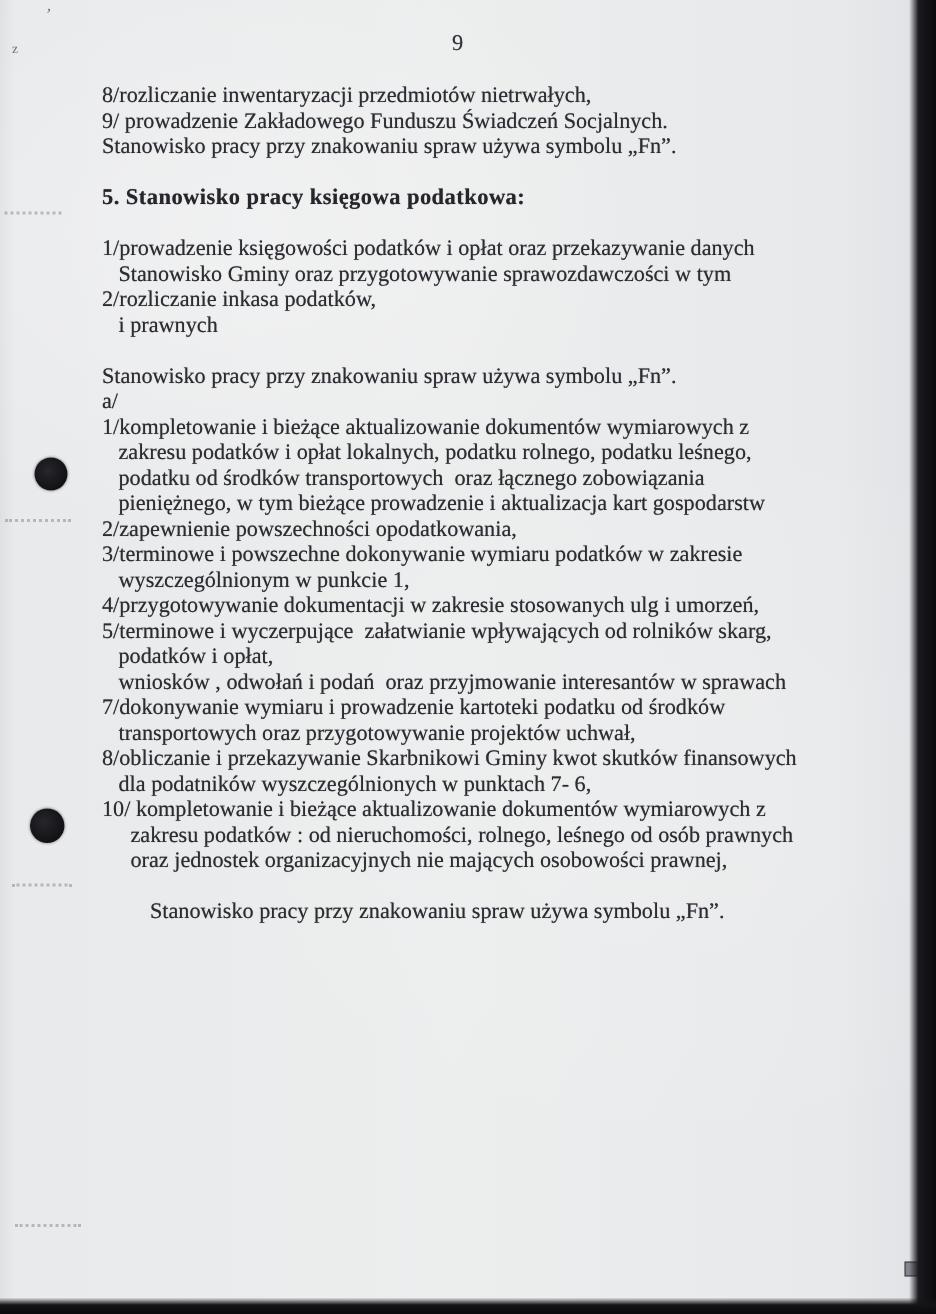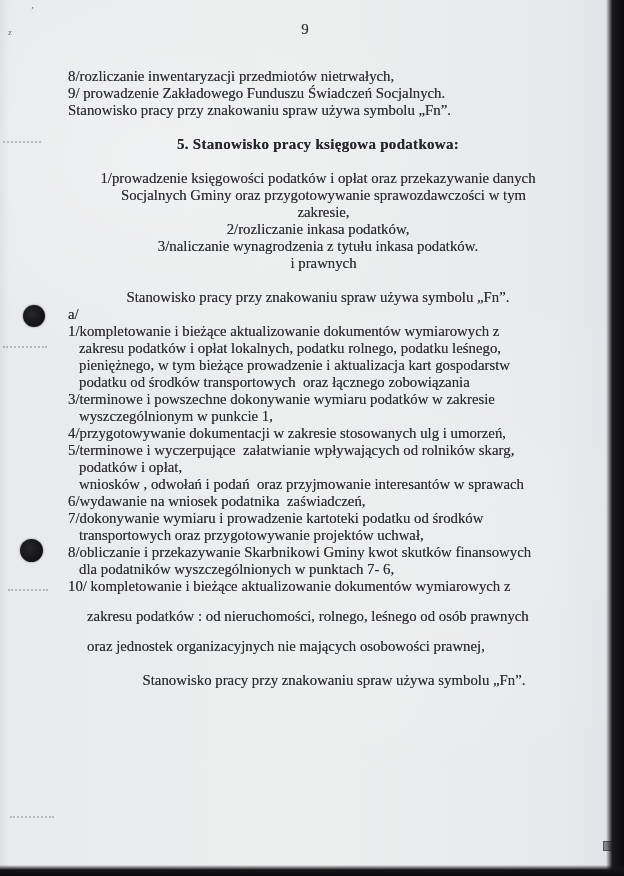--- a/index.html
+++ b/index.html
@@ -67,38 +67,38 @@
     position: absolute;
     left: 0; top: 21px;
     width: 610px;
     text-align: center;
     font-size: 15px;
     color: #33323a;
     text-shadow: 0 0 0.5px rgba(50,50,58,0.6);
   }
   .textcol {
     position: absolute;
-    left: 68px; top: 68px;
+    left: 68px; top: 56px;
     width: 500px;
     font-size: 14.8px;
     line-height: 17px;
     color: #2d2c33;
     text-shadow: 0 0 0.5px rgba(45,44,51,0.65);
   }
   .line { white-space: pre; }
   .heading {
     font-weight: bold;
     font-size: 15px;
     letter-spacing: 0.3px;
     color: #26252c;
     white-space: pre;
   }
-  .gap { margin-top: 17px; text-align: center; }
+  .gap { margin-top: 17px; }
   .cont  { padding-left: 11px; }
-  .cont2 { padding-left: 19px; margin-top: 13px; }
+  .cont2 { padding-left: 19px; }
   .footer-line { padding-left: 32px; }
 </style>
 </head>
 <body>
 
 <div class="paper">
 
   <span class="corner-mark corner-mark-1">,</span>
   <span class="corner-mark corner-mark-2">z</span>
 
@@ -109,43 +109,41 @@
     <div>
       <div class="line">8/rozliczanie inwentaryzacji przedmiotów nietrwałych,</div>
       <div class="line">9/ prowadzenie Zakładowego Funduszu Świadczeń Socjalnych.</div>
       <div class="line">Stanowisko pracy przy znakowaniu spraw używa symbolu „Fn”.</div>
     </div>
 
     <div class="heading gap">5. Stanowisko pracy księgowa podatkowa:</div>
 
     <div class="gap">
       <div class="line">1/prowadzenie księgowości podatków i opłat oraz przekazywanie danych</div>
-      <div class="line cont">Socjalnych Gminy oraz przygotowywanie sprawozdawczości w tym</div>
-      <div class="line cont">zakresie,</div>
+      <div class="line cont">Stanowisko Gminy oraz przygotowywanie sprawozdawczości w tym</div>
       <div class="line">2/rozliczanie inkasa podatków,</div>
-      <div class="line">3/naliczanie wynagrodzenia z tytułu inkasa podatków.</div>
       <div class="line cont">i prawnych</div>
     </div>
 
     <div class="line gap">Stanowisko pracy przy znakowaniu spraw używa symbolu „Fn”.</div>
 
     <div class="line">a/</div>
 
     <div>
       <div class="line">1/kompletowanie i bieżące aktualizowanie dokumentów wymiarowych z</div>
       <div class="line cont">zakresu podatków i opłat lokalnych, podatku rolnego, podatku leśnego,</div>
+      <div class="line cont">podatku od środków transportowych  oraz łącznego zobowiązania</div>
       <div class="line cont">pieniężnego, w tym bieżące prowadzenie i aktualizacja kart gospodarstw</div>
-      <div class="line cont">podatku od środków transportowych  oraz łącznego zobowiązania</div>
+      <div class="line">2/zapewnienie powszechności opodatkowania,</div>
       <div class="line">3/terminowe i powszechne dokonywanie wymiaru podatków w zakresie</div>
       <div class="line cont">wyszczególnionym w punkcie 1,</div>
       <div class="line">4/przygotowywanie dokumentacji w zakresie stosowanych ulg i umorzeń,</div>
       <div class="line">5/terminowe i wyczerpujące  załatwianie wpływających od rolników skarg,</div>
       <div class="line cont">podatków i opłat,</div>
       <div class="line cont">wniosków , odwołań i podań  oraz przyjmowanie interesantów w sprawach</div>
-      <div class="line">6/wydawanie na wniosek podatnika  zaświadczeń,</div>
       <div class="line">7/dokonywanie wymiaru i prowadzenie kartoteki podatku od środków</div>
       <div class="line cont">transportowych oraz przygotowywanie projektów uchwał,</div>
       <div class="line">8/obliczanie i przekazywanie Skarbnikowi Gminy kwot skutków finansowych</div>
       <div class="line cont">dla podatników wyszczególnionych w punktach 7- 6,</div>
       <div class="line">10/ kompletowanie i bieżące aktualizowanie dokumentów wymiarowych z</div>
       <div class="line cont2">zakresu podatków : od nieruchomości, rolnego, leśnego od osób prawnych</div>
       <div class="line cont2">oraz jednostek organizacyjnych nie mających osobowości prawnej,</div>
     </div>
 
     <div class="line gap footer-line">Stanowisko pracy przy znakowaniu spraw używa symbolu „Fn”.</div>

